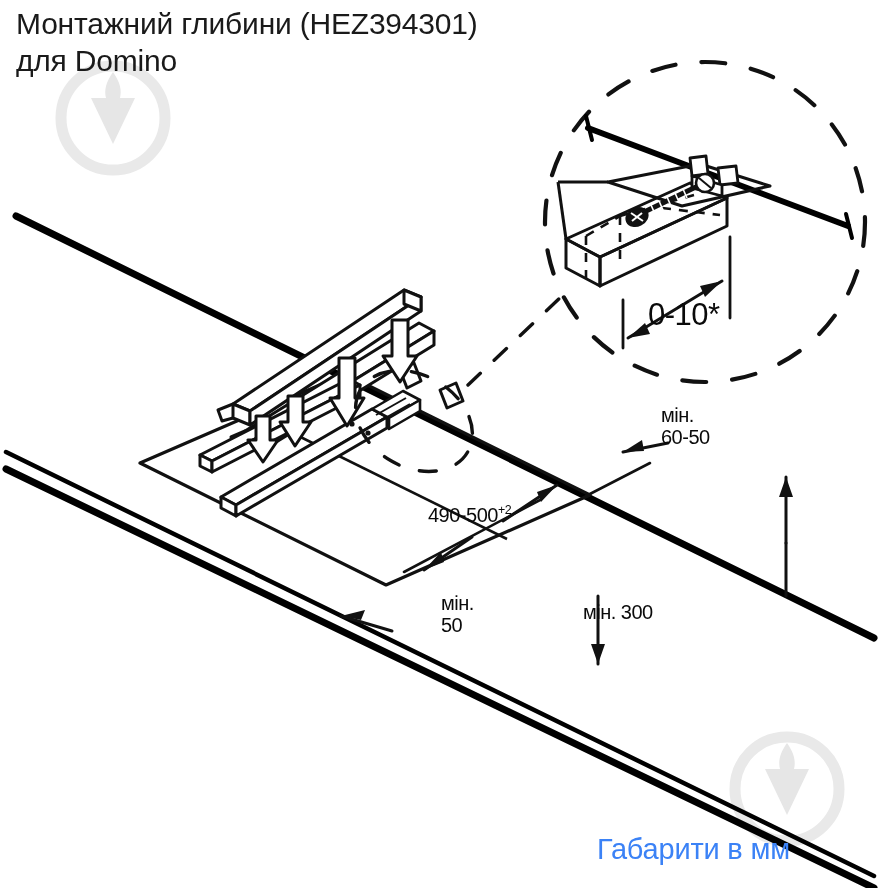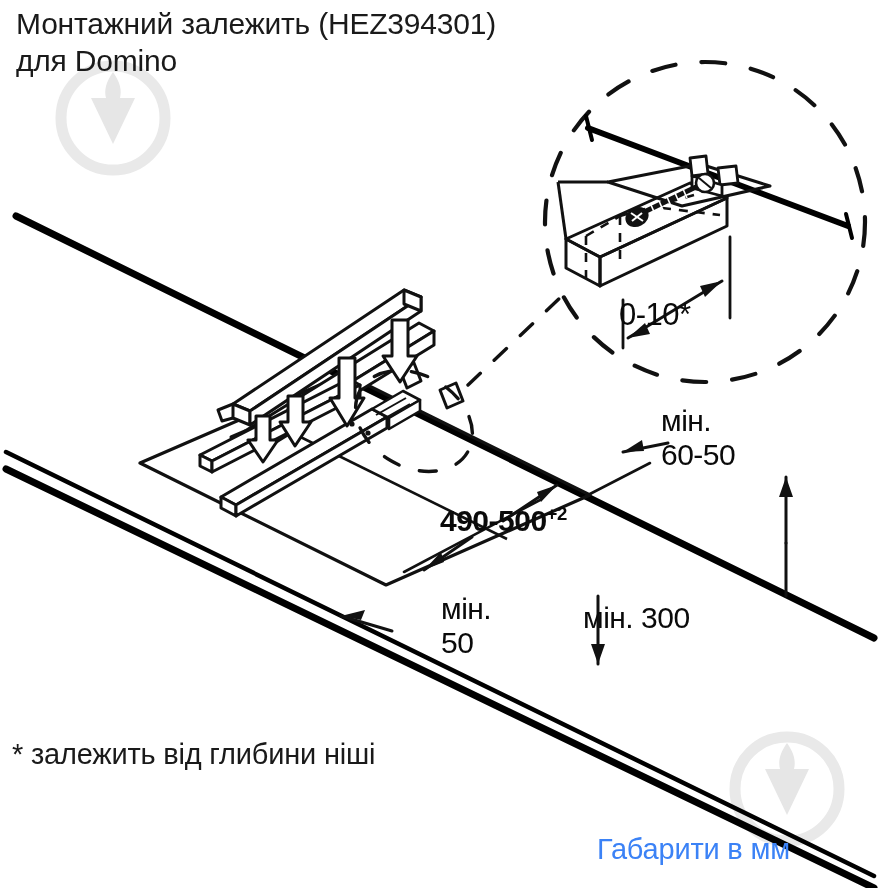--- a/index.html
+++ b/index.html
@@ -47,37 +47,37 @@
   .units-block {
     position: absolute;
     left: 597px;
     top: 833px;
     font-size: 29px;
     letter-spacing: -0.2px;
     color: #3b82f6;
   }
   .dim-label {
     position: absolute;
-    font-size: 30px;
+    font-size: 20px;
     line-height: 1.12;
     letter-spacing: -0.5px;
     color: #0a0a0a;
     white-space: pre-line;
   }
   .dim-label sup {
     font-size: 0.62em;
     vertical-align: super;
     line-height: 0;
     letter-spacing: -0.5px;
   }
   #lbl-min6050 { left: 661px; top: 404px; }
-  #lbl-490500  { left: 440px; top: 504px; font-weight: bold; }
+  #lbl-490500  { left: 428px; top: 504px; }
   #lbl-min50   { left: 441px; top: 592px; }
   #lbl-min600  { left: 583px; top: 601px; }
-  #lbl-detail  { left: 619px; top: 298px; font-size: 31px; }
+  #lbl-detail  { left: 648px; top: 298px; font-size: 31px; }
 </style>
 </head>
 <body>
 
 <div id="page">
 
   <svg id="drawing" viewBox="0 0 880 888">
     <defs>
 
       <g id="wm-mark">
@@ -281,32 +281,31 @@
 
         <line x1="730" y1="237" x2="730" y2="318" stroke-width="2.8"></line>
 
         <line x1="628" y1="338" x2="722" y2="281" stroke-width="3"></line>
         <path d="M 628 338 L 650 334 L 645 323 Z" fill="#111" stroke="none"></path>
         <path d="M 722 281 L 700 286 L 705 297 Z" fill="#111" stroke="none"></path>
       </g>
     </g>
   </svg>
 
-  <div class="title-block">Монтажний залежить (HEZ394301)
+  <div class="title-block">Монтажний глибини (HEZ394301)
 для Domino</div>
 
   <div class="dim-label" id="lbl-detail">0-10*</div>
 
   <div class="dim-label" id="lbl-min6050">мін.
 60-50</div>
 
   <div class="dim-label" id="lbl-490500"><span>490-500</span><sup>+2</sup></div>
 
   <div class="dim-label" id="lbl-min50">мін.
 50</div>
 
   <div class="dim-label" id="lbl-min600">мін. 300</div>
 
-  <div class="note-block">* залежить від глибини ніші</div>
 
   <div class="units-block">Габарити в мм</div>
 
 </div>
 
 </body></html>

